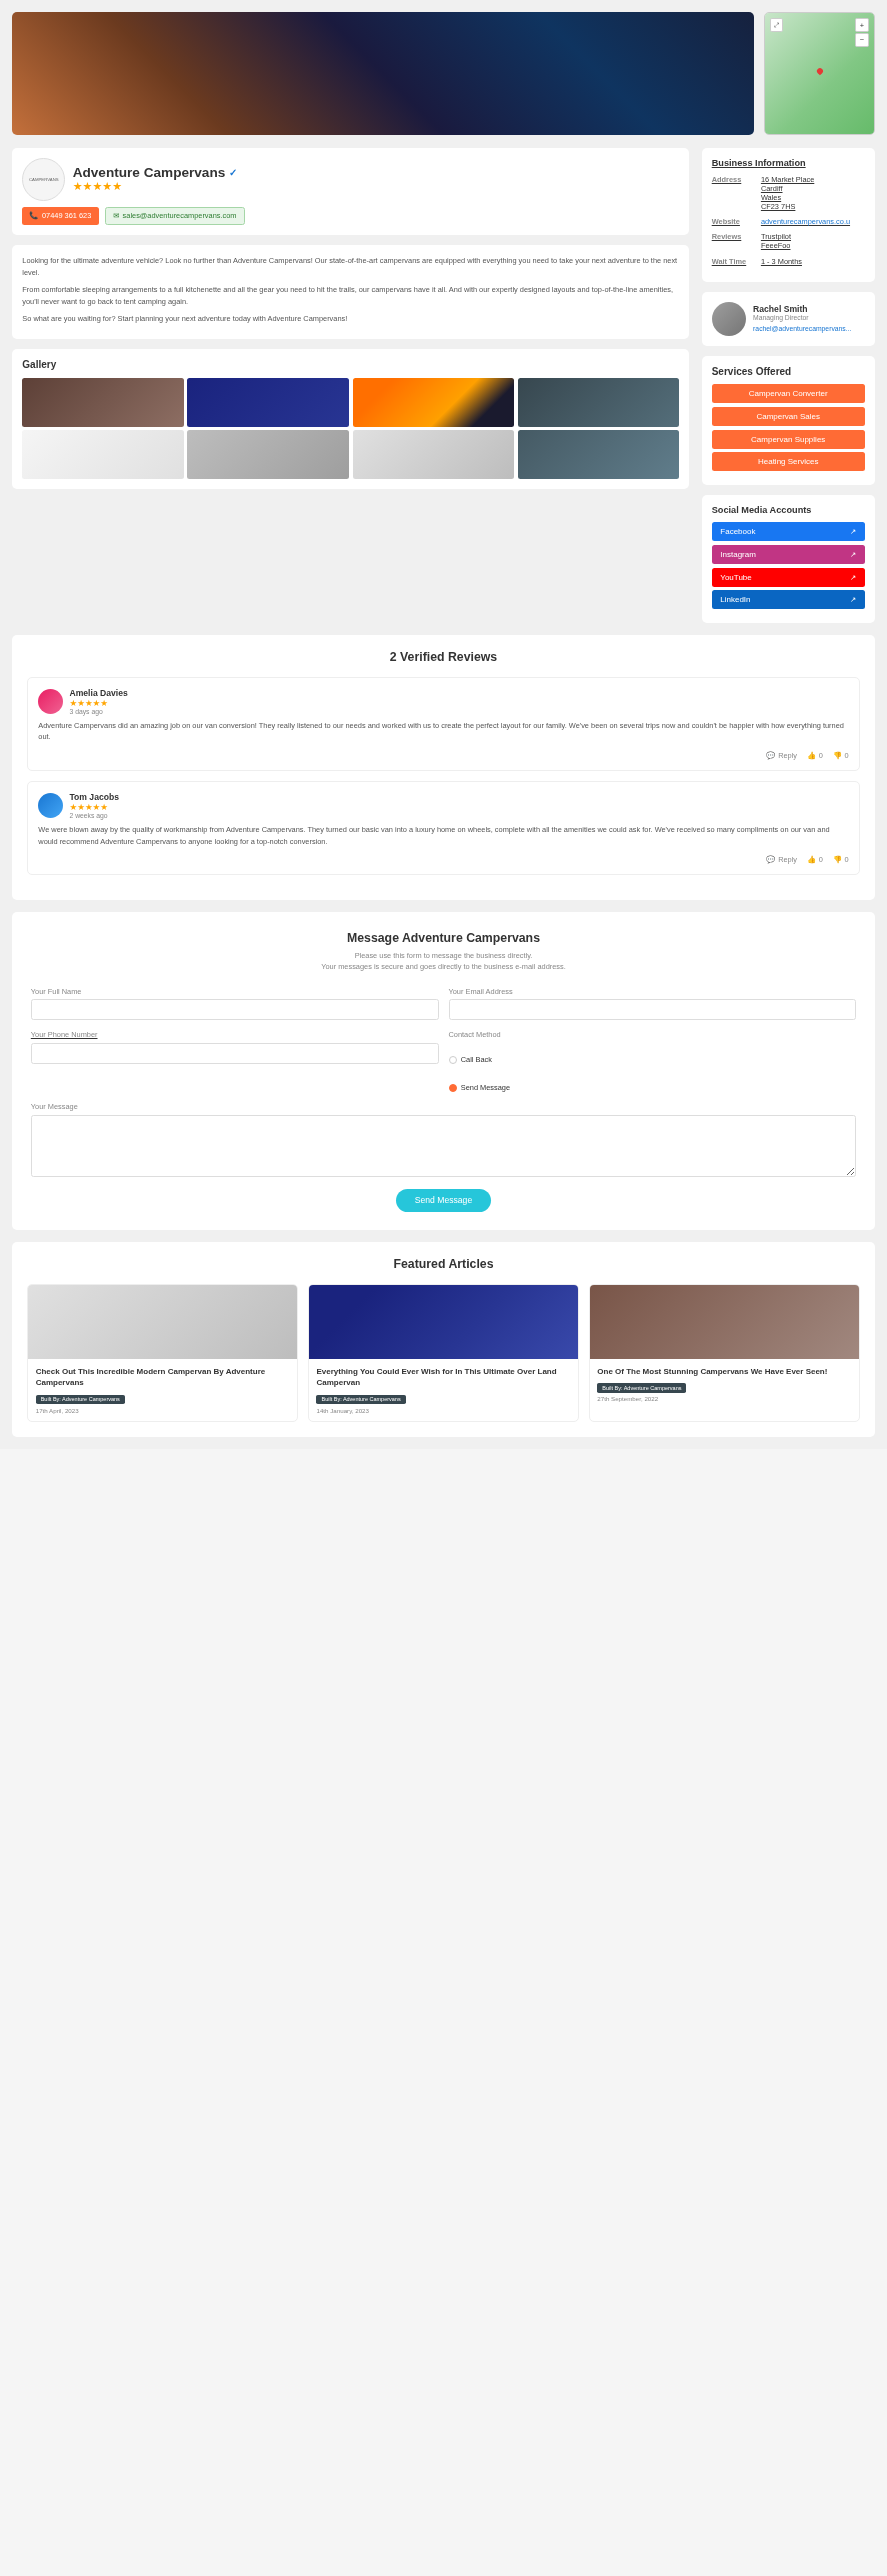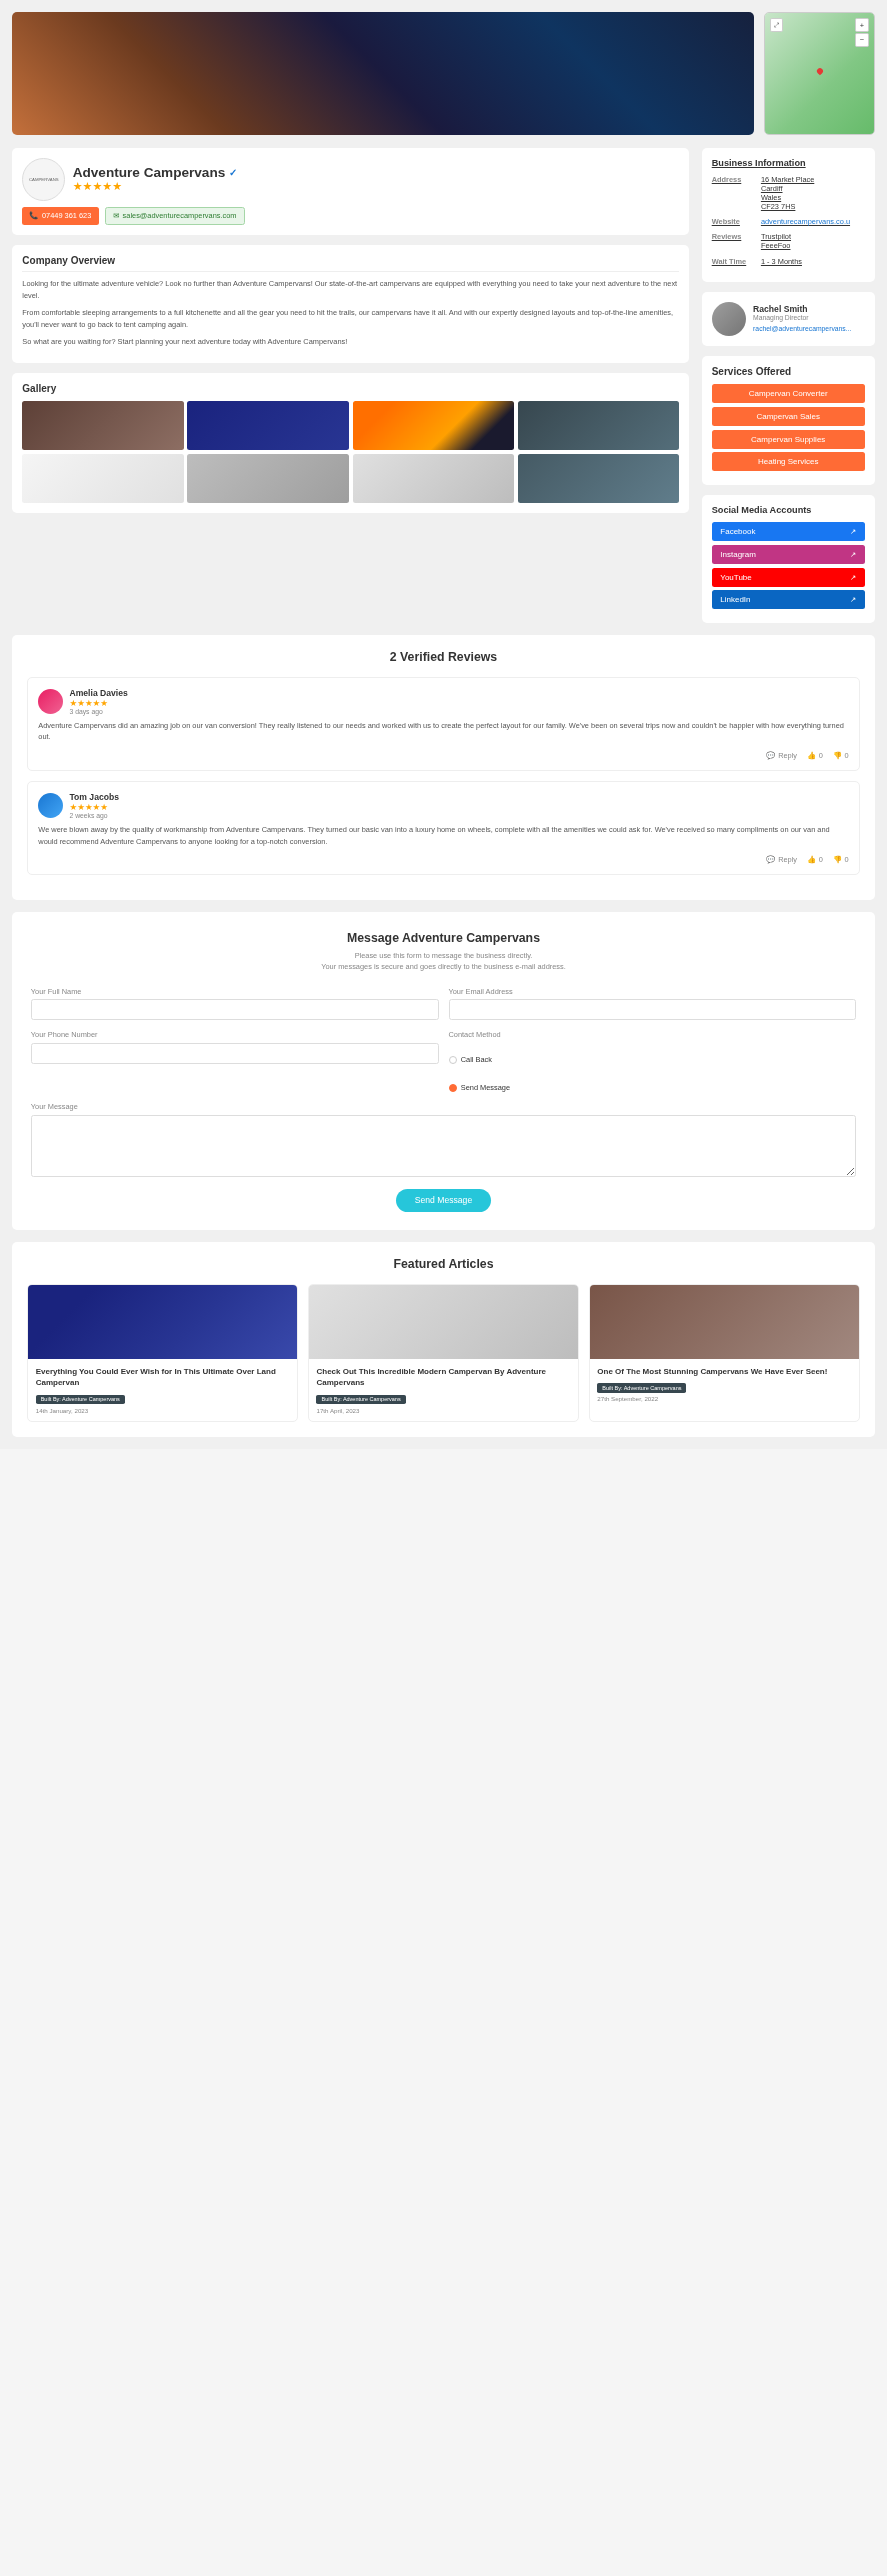--- a/index.html
+++ b/index.html
@@ -103,21 +103,21 @@
     .form-row { display: flex; gap: 10px; margin-bottom: 10px; }
     .form-group { flex: 1; }
     .form-group label { display: block; font-size: 7.4px; color: #888; margin-bottom: 3.7px; }
     .form-group input { width: 100%; border: 0.6px solid #ddd; border-radius: 2.5px; padding: 5px 6.2px; font-size: 8px; }
     .form-group textarea { width: 100%; border: 0.6px solid #ddd; border-radius: 2.5px; padding: 5px 6.2px; font-size: 8px; height: 62px; resize: vertical; }
     .radio-group { display: flex; flex-direction: column; gap: 19px; padding-top: 12.3px; }
     .radio-option { display: flex; align-items: center; gap: 3.7px; font-size: 7.4px; }
     .radio-dot { width: 8.6px; height: 8.6px; border-radius: 50%; border: 1.2px solid #ccc; display: inline-block; }
     .radio-dot.selected { border-color: #ff6b35; background: #ff6b35; }
     .form-contact-row { display: flex; gap: 10px; margin-bottom: 10px; }
-    .form-phone { flex: 1; }
+    .form-phone { flex: 1; text-decoration: underline; }
     .form-contact-method { flex: 1; }
     .send-btn { display: block; margin: 0 auto; background: #26C6DA; color: white; border: none; border-radius: 12.3px; padding: 6.2px 18.5px; font-size: 8.6px; cursor: pointer; }
 
     
     .articles-section { background: white; border-radius: 5px; padding: 15px; }
     .articles-section h2 { text-align: center; font-size: 12.3px; font-weight: bold; margin-bottom: 12.3px; }
     .articles-grid { display: grid; grid-template-columns: repeat(3, 1fr); gap: 10px; }
     .article-card { border-radius: 5px; overflow: hidden; border: 0.6px solid #eee; }
     .article-img { height: 74px; }
     .article-img-1 { background: linear-gradient(135deg, #e0e0e0 0%, #bdbdbd 100%); }
@@ -178,21 +178,20 @@
             <span>07449 361 623</span>
           </button>
           <button class="contact-btn email-btn">
             <span>✉</span>
             <span>sales@adventurecampervans.com</span>
           </button>
         </div>
       </div>
 
       <div class="company-overview">
-        <h2>Company Overview</h2>
         <p>Looking for the ultimate adventure vehicle? Look no further than Adventure Campervans! Our state-of-the-art campervans are equipped with everything you need to take your next adventure to the next level.</p>
         <p>From comfortable sleeping arrangements to a full kitchenette and all the gear you need to hit the trails, our campervans have it all. And with our expertly designed layouts and top-of-the-line amenities, you'll never want to go back to tent camping again.</p>
         <p>So what are you waiting for? Start planning your next adventure today with Adventure Campervans!</p>
       </div>
 
       <div class="gallery-card">
         <h2>Gallery</h2>
         <div class="gallery-grid">
           <div class="gallery-item gallery-img-1"></div>
           <div class="gallery-item gallery-img-2"></div>
@@ -372,34 +371,34 @@
     </div>
 
     <button class="send-btn">Send Message</button>
   </div>
 
   <div class="articles-section">
     <h2>Featured Articles</h2>
     <div class="articles-grid">
 
       <div class="article-card">
+        <div class="article-img article-img-1"></div>
+        <div class="article-content">
+          <h3>Check Out This Incredible Modern Campervan By Adventure Campervans</h3>
+          <div class="article-author">Built By: Adventure Campervans</div>
+          <div class="article-date">17th April, 2023</div>
+        </div>
+      </div>
+
+      <div class="article-card">
         <div class="article-img article-img-2"></div>
         <div class="article-content">
           <h3>Everything You Could Ever Wish for In This Ultimate Over Land Campervan</h3>
           <div class="article-author">Built By: Adventure Campervans</div>
           <div class="article-date">14th January, 2023</div>
-        </div>
-      </div>
-
-      <div class="article-card">
-        <div class="article-img article-img-1"></div>
-        <div class="article-content">
-          <h3>Check Out This Incredible Modern Campervan By Adventure Campervans</h3>
-          <div class="article-author">Built By: Adventure Campervans</div>
-          <div class="article-date">17th April, 2023</div>
         </div>
       </div>
 
       <div class="article-card">
         <div class="article-img article-img-3"></div>
         <div class="article-content">
           <h3>One Of The Most Stunning Campervans We Have Ever Seen!</h3>
           <div class="article-author">Built By: Adventure Campervans</div>
           <div class="article-date">27th September, 2022</div>
         </div>

